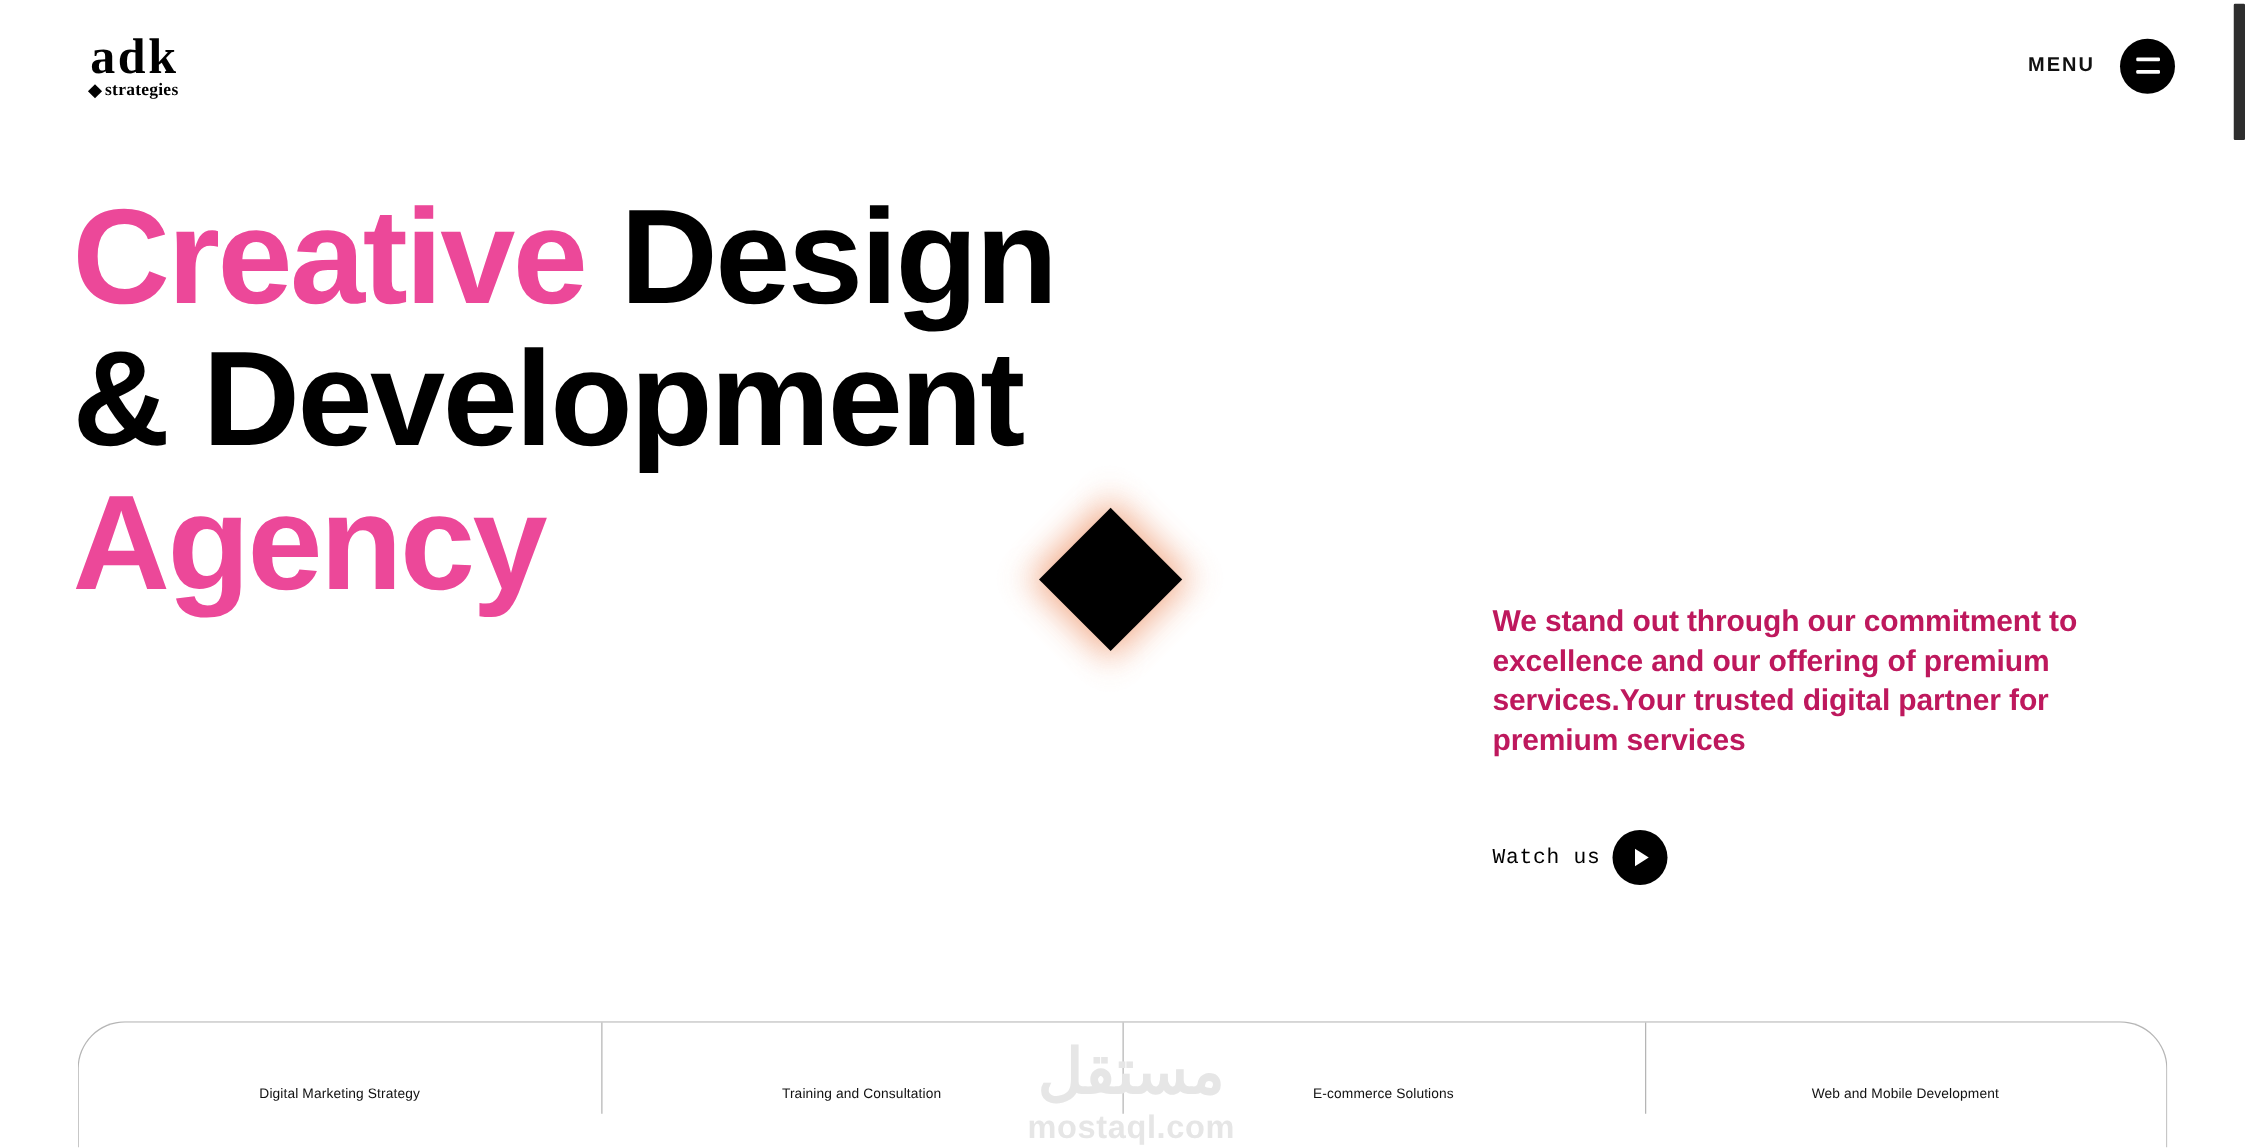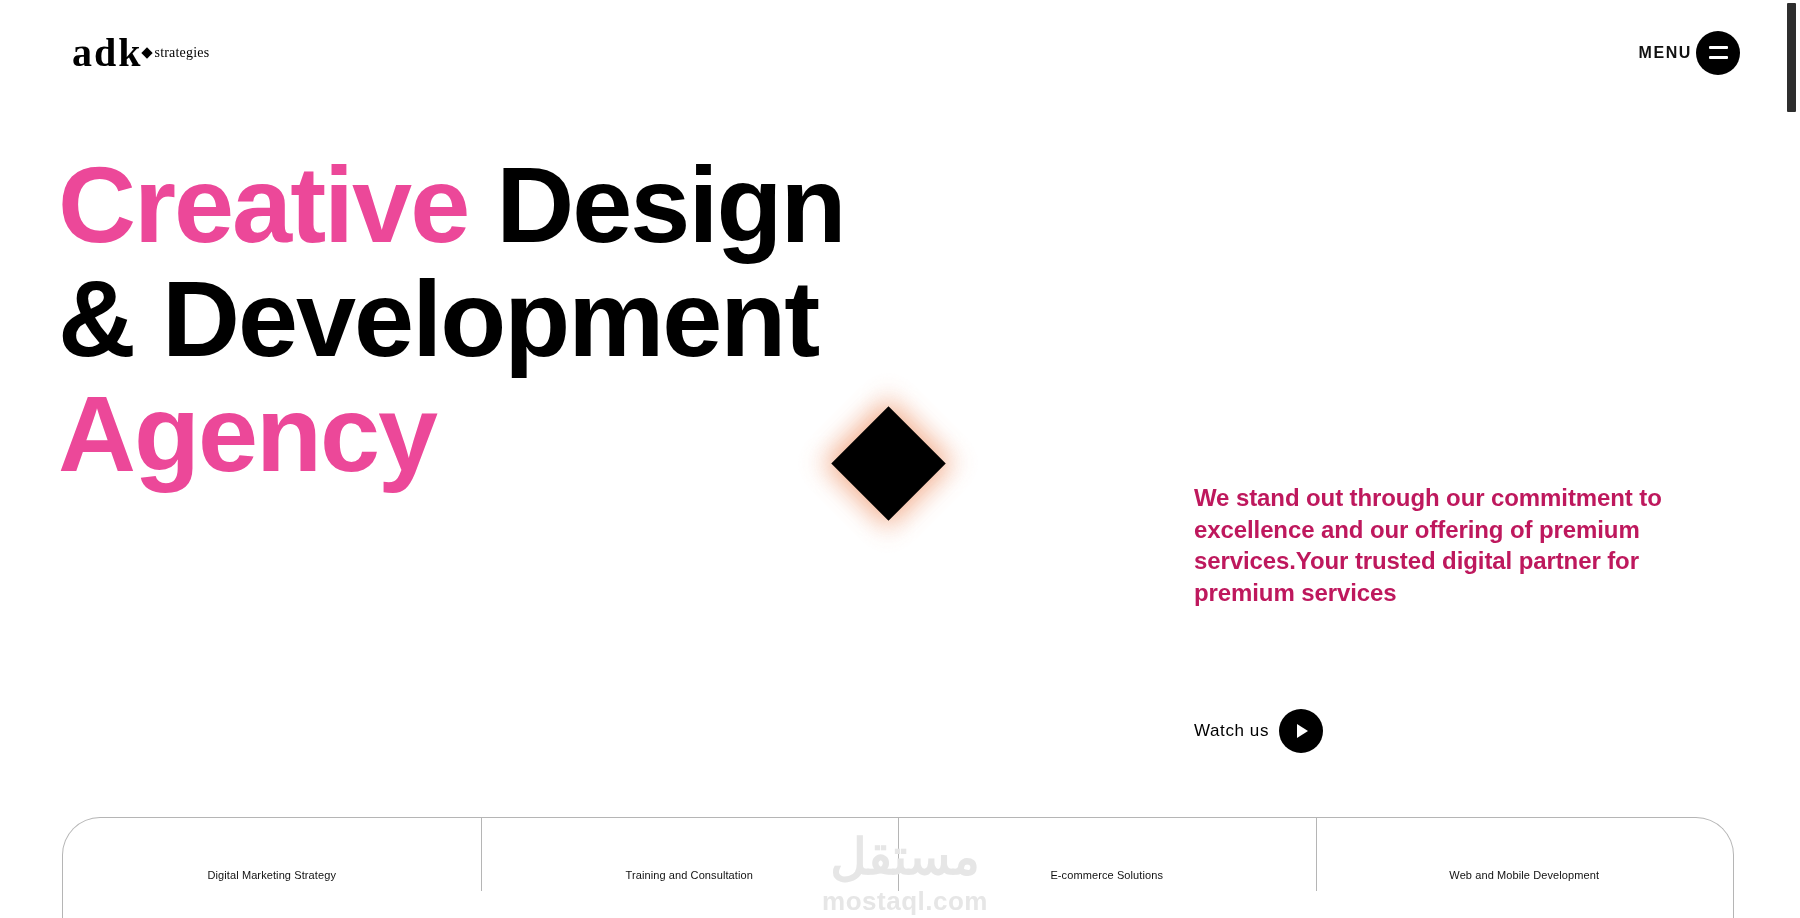--- a/index.html
+++ b/index.html
@@ -33,37 +33,38 @@
     width: 1800px;
     height: 105px;
     display: flex;
     align-items: center;
     justify-content: space-between;
     padding: 0 60px 0 72px;
   }
 
   .logo {
     display: flex;
-    align-items: center;
+    flex-direction: column;
+    align-items: flex-end;
     line-height: 1;
     user-select: none;
   }
 
   .logo-main {
     font-family: "Liberation Serif", serif;
     font-weight: bold;
     font-size: 40px;
     letter-spacing: 2px;
     color: #000;
     line-height: 1.0;
   }
 
   .logo-sub {
     font-family: "Liberation Serif", serif;
-    font-weight: normal;
+    font-weight: bold;
     font-size: 14px;
     letter-spacing: 0.2px;
     color: #000;
     margin-top: 1px;
     display: flex;
     align-items: center;
     gap: 2px;
   }
 
   .logo-diamond {
@@ -71,21 +72,21 @@
     width: 8px;
     height: 8px;
     background: #000;
     transform: rotate(45deg);
     margin-right: 2px;
   }
 
   .menu-group {
     display: flex;
     align-items: center;
-    gap: 4px;
+    gap: 20px;
   }
 
   .menu-label {
     font-size: 16px;
     font-weight: bold;
     letter-spacing: 1.6px;
     color: #111;
   }
 
   .menu-button {
@@ -168,25 +169,26 @@
     font-size: 24px;
     font-weight: bold;
     line-height: 1.32;
     color: #be185d;
     letter-spacing: -0.1px;
   }
 
   .watch {
     position: absolute;
     left: 1194px;
-    top: 709px;
+    top: 664px;
     display: flex;
     align-items: center;
     gap: 10px;
     cursor: pointer;
+    font-family: Liberation Mono, monospace;
   }
 
   .watch-label {
     font-size: 17px;
     color: #000;
     letter-spacing: 0.6px;
   }
 
   .play-button {
     width: 44px;

